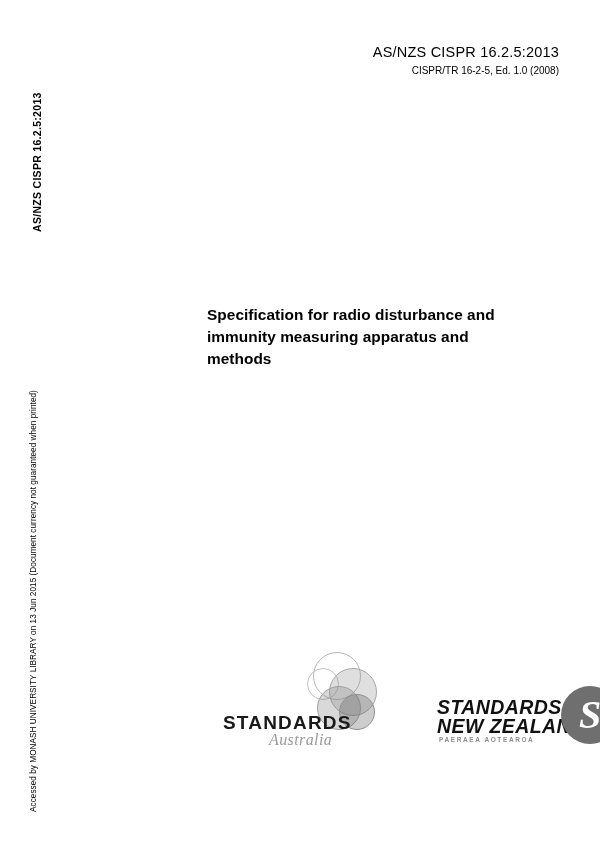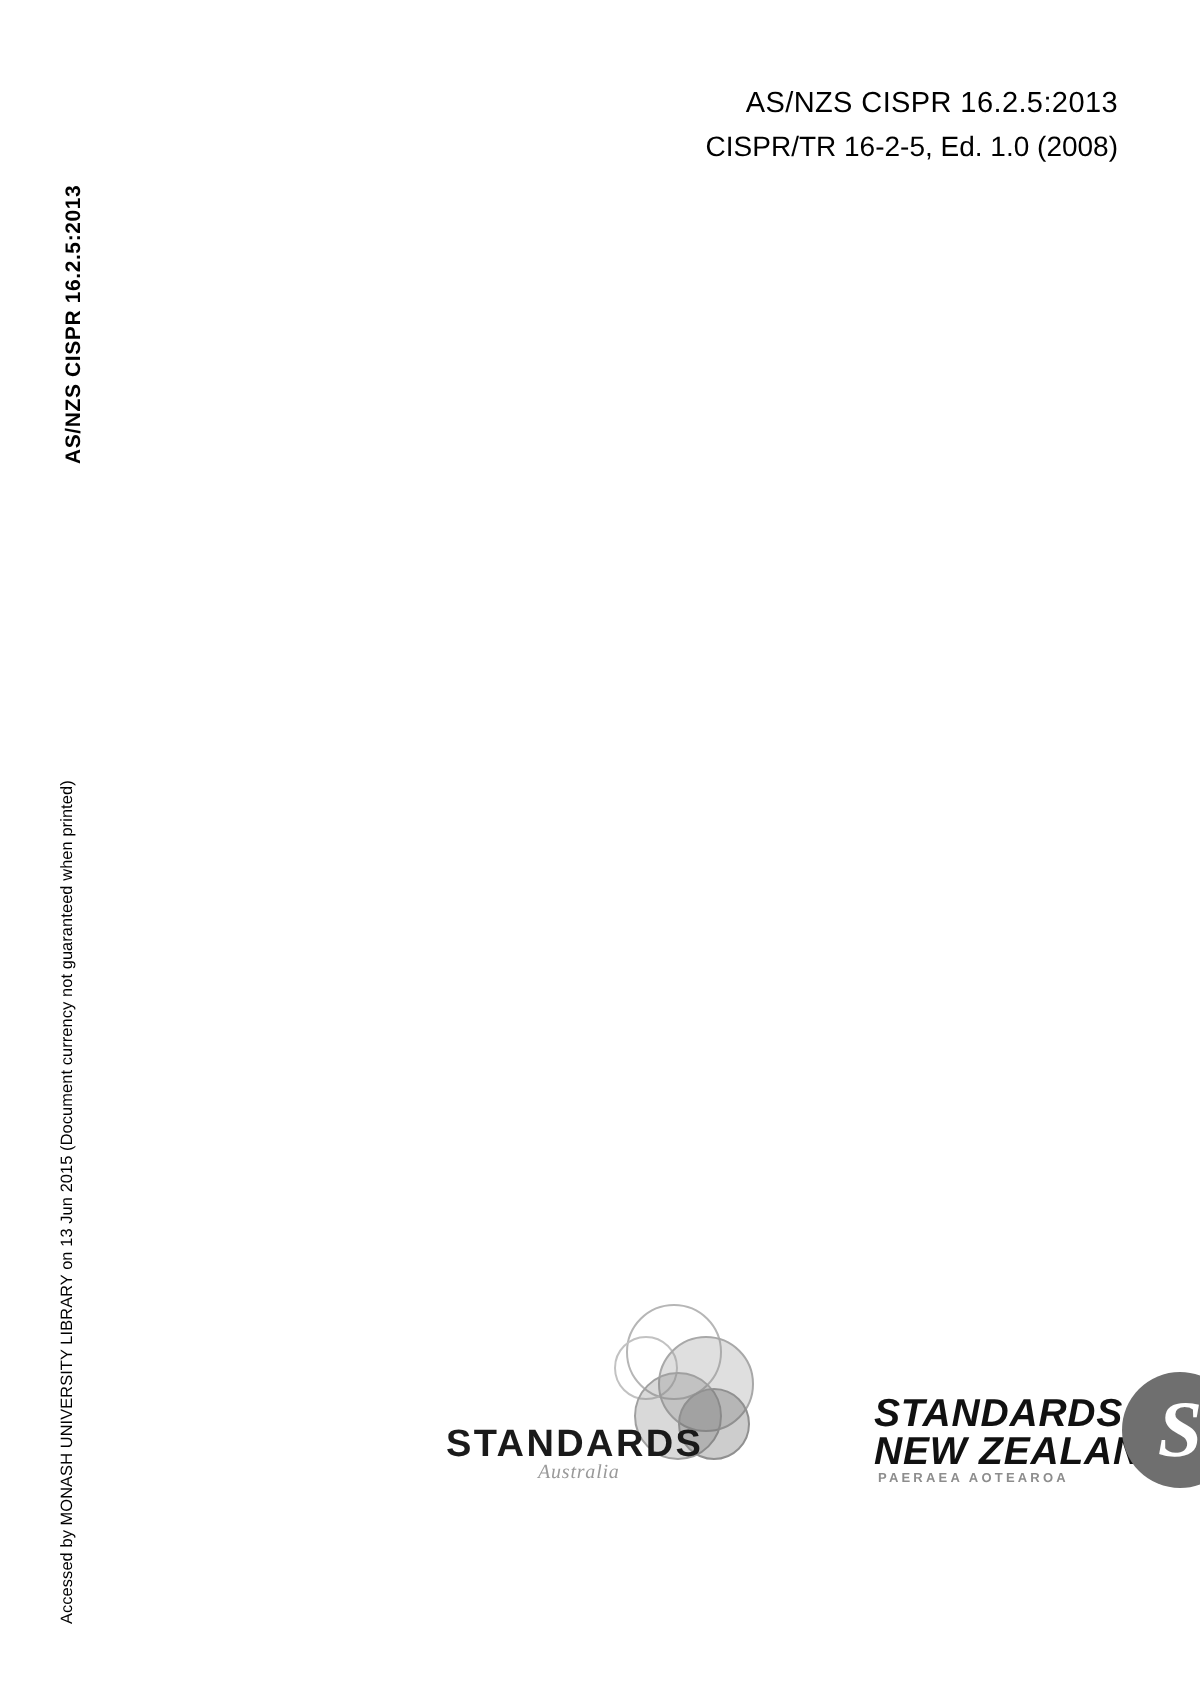--- a/index.html
+++ b/index.html
@@ -57,21 +57,21 @@
     right: 40px;
     top: 44px;
     text-align: right;
   }
   .doc-header .line1 {
     font-size: 14.5px;
     letter-spacing: 0.2px;
     color: #000;
   }
   .doc-header .line2 {
-    font-size: 14px;
+    font-size: 10px;
     margin-top: 5px;
     color: #000;
   }
 
   
   .title-block {
     position: absolute;
     left: 204px;
     top: 251px;
     width: 330px;
@@ -142,21 +142,21 @@
     font-size: 19px;
     font-weight: bold;
     letter-spacing: 1.2px;
     color: #1a1a1a;
     font-family: "Liberation Sans", sans-serif;
   }
   .logo-sa .sa-sub {
     position: absolute;
     left: 46px;
     top: 81px;
-    font-size: 10px;
+    font-size: 16px;
     color: #9a9a9a;
     font-style: italic;
     font-family: "Liberation Serif", serif;
     letter-spacing: 0.4px;
   }
 
   .logo-nz {
     position: absolute;
     left: 390px;
     top: 34px;
@@ -221,20 +221,21 @@
   <div class="side-text side-title">AS/NZS CISPR 16.2.5:2013</div>
 
   <div class="side-text side-access">Accessed by MONASH UNIVERSITY LIBRARY on 13 Jun 2015 (Document currency not guaranteed when printed)</div>
 
   <div class="doc-header">
     <div class="line1">AS/NZS CISPR 16.2.5:2013</div>
     <div class="line2">CISPR/TR 16-2-5, Ed. 1.0 (2008)</div>
   </div>
 
   <div class="title-block">
+    <div class="spec-title">Specification for radio disturbance and immunity measuring apparatus and methods</div>
   </div>
 
   <div class="logos">
 
     <div class="logo-sa">
       <div class="rings">
         <div class="ring r1"></div>
         <div class="ring r5"></div>
         <div class="ring r2"></div>
         <div class="ring r3"></div>

